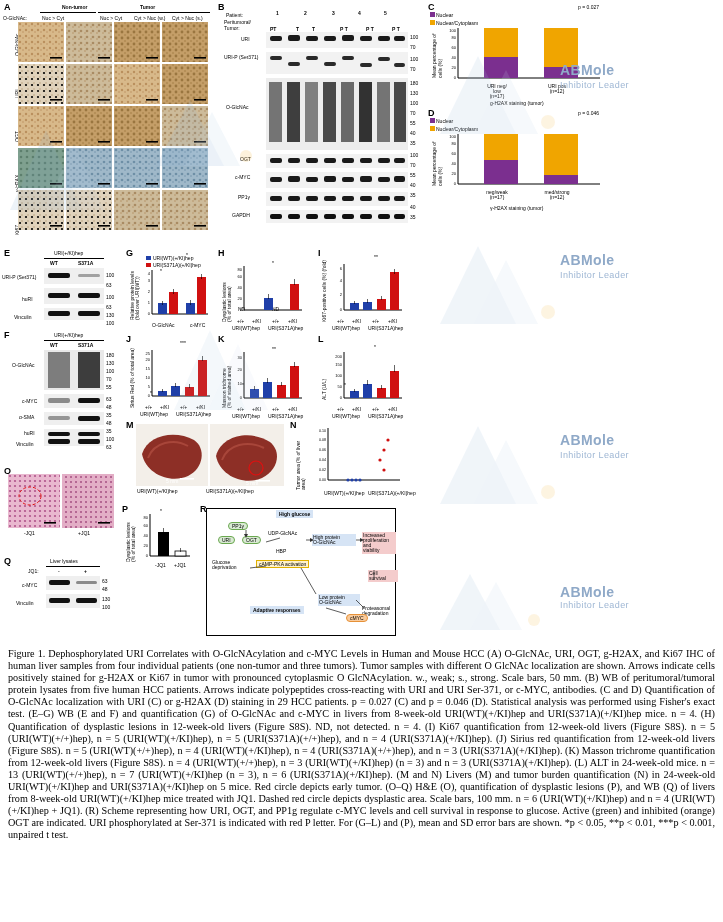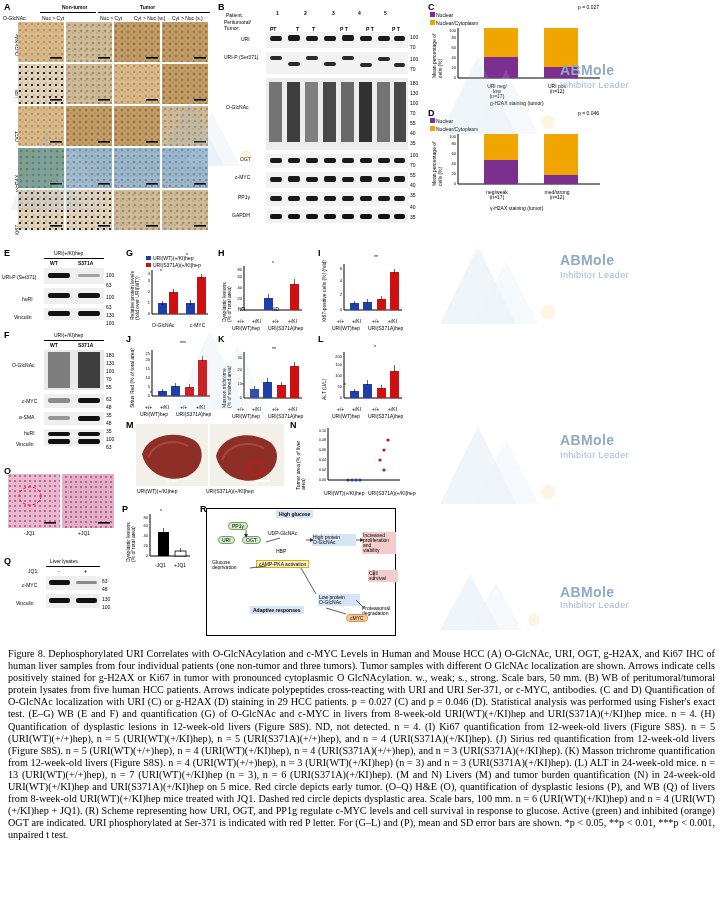--- a/index.html
+++ b/index.html
@@ -845,15 +845,15 @@
   </div>
   <div class="wm" style="left:170px;top:300px;width:200px;height:140px;">
     <svg width="200" height="140" viewBox="0 0 200 140">
       <polygon points="4,110 40,30 76,110" fill="#9dbddc" opacity=".35"></polygon>
       <polygon points="38,110 68,44 98,110" fill="#c5d8ec" opacity=".35"></polygon>
     </svg>
   </div>
 </div>
 
 <div class="caption">
-  <span style="font-weight:normal;">Figure 8. Dephosphorylated URI Correlates with O-GlcNAcylation and c-MYC Levels in Human and Mouse HCC</span>
+  <span style="font-weight:normal;">Figure 1. Dephosphorylated URI Correlates with O-GlcNAcylation and c-MYC Levels in Human and Mouse HCC</span>
   <span>(A) O-GlcNAc, URI, OGT, g-H2AX, and Ki67 IHC of human liver samples from four individual patients (one non-tumor and three tumors). Tumor samples with different O GlcNAc localization are shown. Arrows indicate cells positively stained for g-H2AX or Ki67 in tumor with pronounced cytoplasmic O GlcNAcylation. w., weak; s., strong. Scale bars, 50 mm. (B) WB of peritumoral/tumoral protein lysates from five human HCC patients. Arrows indicate polypeptides cross-reacting with URI and URI Ser-371, or c-MYC, antibodies. (C and D) Quantification of O-GlcNAc localization with URI (C) or g-H2AX (D) staining in 29 HCC patients. p = 0.027 (C) and p = 0.046 (D). Statistical analysis was performed using Fisher's exact test. (E–G) WB (E and F) and quantification (G) of O-GlcNAc and c-MYC in livers from 8-week-old URI(WT)(+/KI)hep and URI(S371A)(+/KI)hep mice. n = 4. (H) Quantification of dysplastic lesions in 12-week-old livers (Figure S8S). ND, not detected. n = 4. (I) Ki67 quantification from 12-week-old livers (Figure S8S). n = 5 (URI(WT)(+/+)hep), n = 5 (URI(WT)(+/KI)hep), n = 5 (URI(S371A)(+/+)hep), and n = 4 (URI(S371A)(+/KI)hep). (J) Sirius red quantification from 12-week-old livers (Figure S8S). n = 5 (URI(WT)(+/+)hep), n = 4 (URI(WT)(+/KI)hep), n = 4 (URI(S371A)(+/+)hep), and n = 3 (URI(S371A)(+/KI)hep). (K) Masson trichrome quantification from 12-week-old livers (Figure S8S). n = 4 (URI(WT)(+/+)hep), n = 3 (URI(WT)(+/KI)hep) (n = 3) and n = 3 (URI(S371A)(+/KI)hep). (L) ALT in 24-week-old mice. n = 13 (URI(WT)(+/+)hep), n = 7 (URI(WT)(+/KI)hep (n = 3), n = 6 (URI(S371A)(+/KI)hep). (M and N) Livers (M) and tumor burden quantification (N) in 24-week-old URI(WT)(+/KI)hep and URI(S371A)(+/KI)hep on 5 mice. Red circle depicts early tumor. (O–Q) H&amp;E (O), quantification of dysplastic lesions (P), and WB (Q) of livers from 8-week-old URI(WT)(+/KI)hep mice treated with JQ1. Dashed red circle depicts dysplastic area. Scale bars, 100 mm. n = 6 (URI(WT)(+/KI)hep) and n = 4 (URI(WT)(+/KI)hep + JQ1). (R) Scheme representing how URI, OGT, and PP1g regulate c-MYC levels and cell survival in response to glucose. Active (green) and inhibited (orange) OGT are indicated. URI phosphorylated at Ser-371 is indicated with red P letter. For (G–L) and (P), mean and SD error bars are shown. *p &lt; 0.05, **p &lt; 0.01, ***p &lt; 0.001, unpaired t test.</span>
 </div>
 
 </body></html>

